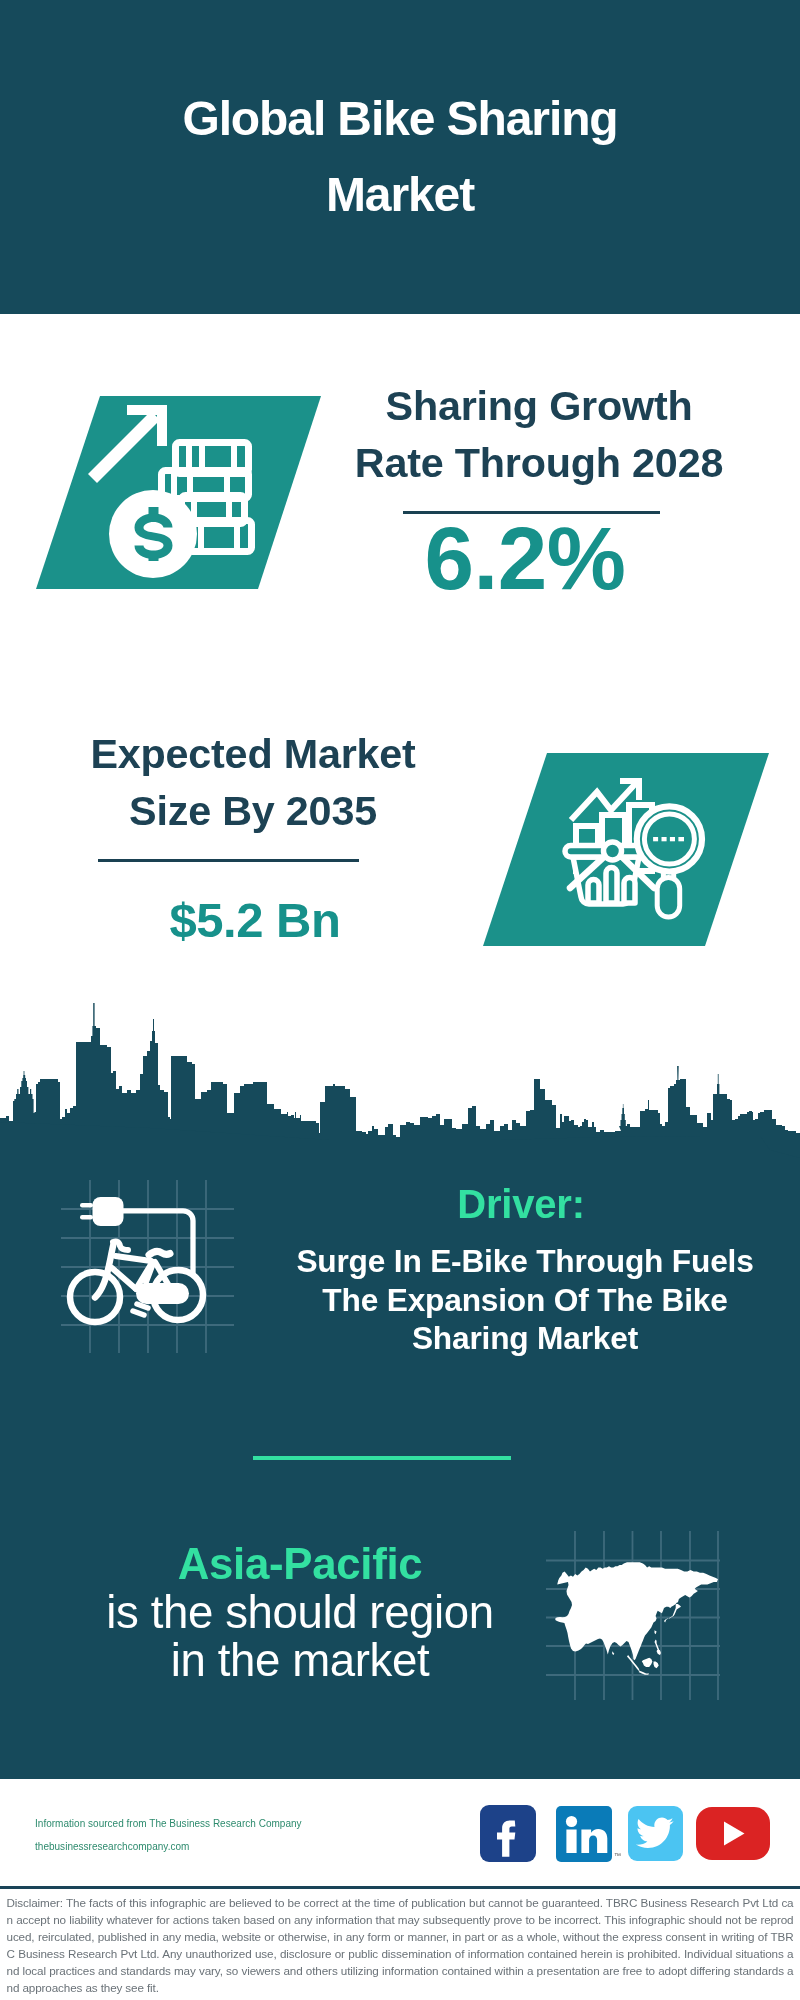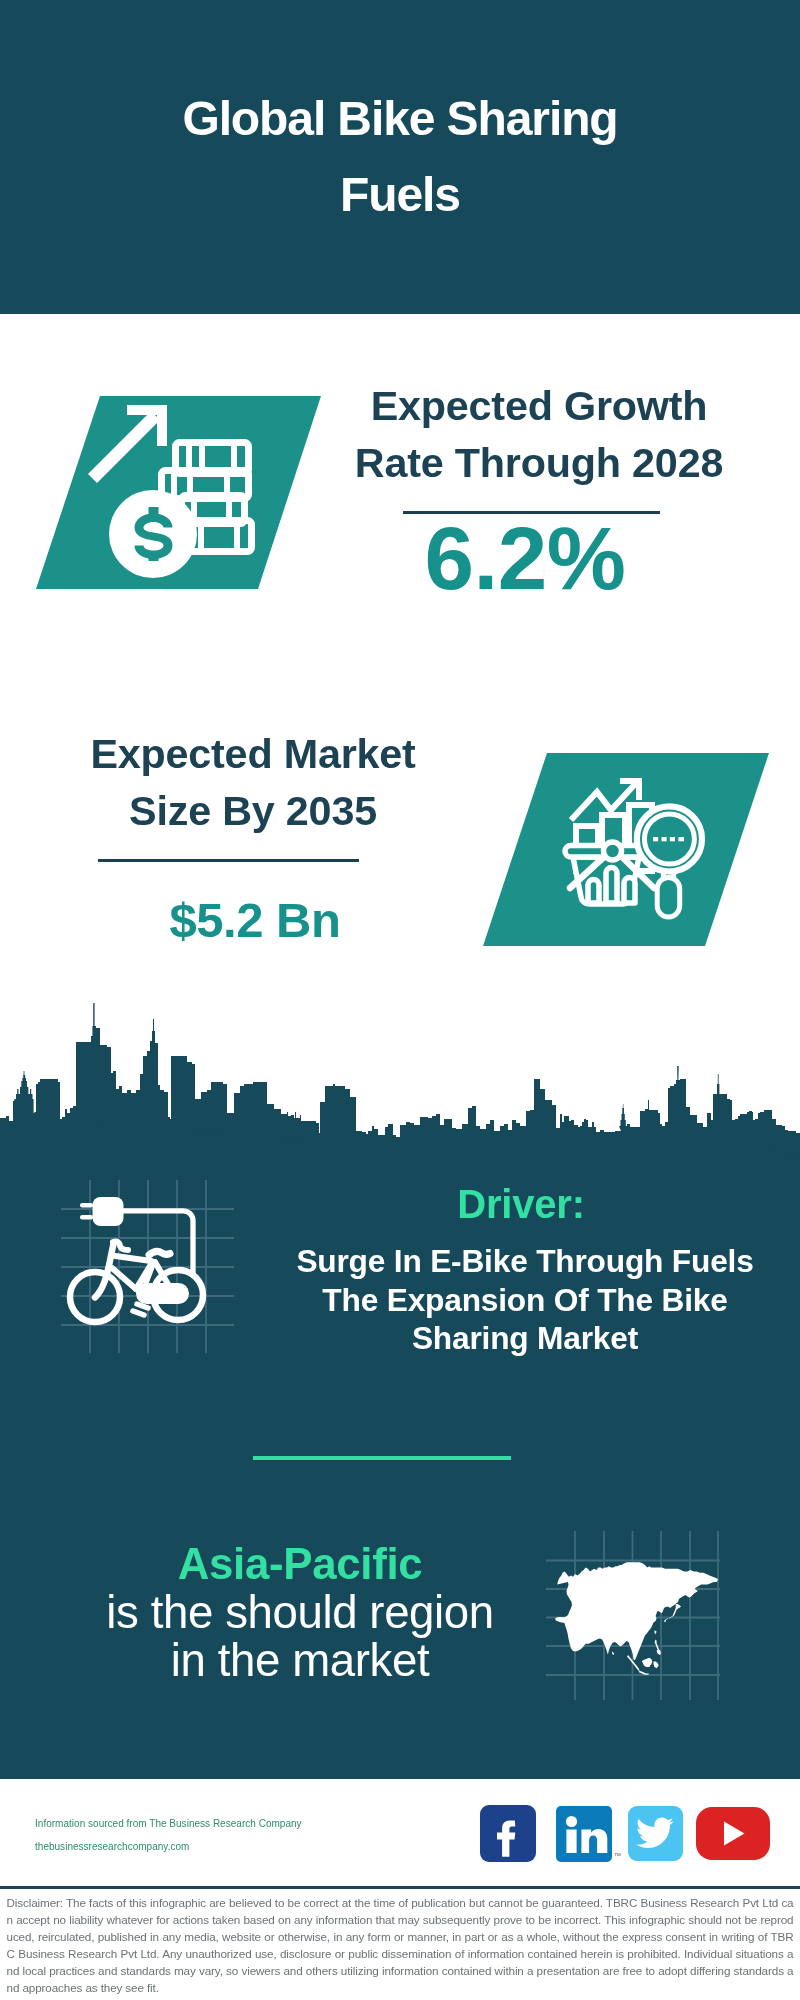--- a/index.html
+++ b/index.html
@@ -55,21 +55,21 @@
   .disclaimer { position:absolute; left:6.5px; top:1895px; width:787px; color:#6A7278; font-size:11.7px; line-height:16.9px; text-align:justify; word-break:break-all; letter-spacing:-0.12px; }
 </style>
 </head>
 <body>
 
 <div class="page">
 
   <div class="header" style="background: rgb(22, 74, 91);">
     <div class="header-title">
       <div>Global Bike Sharing</div>
-      <div>Fuels</div>
+      <div>Market</div>
     </div>
   </div>
 
   <div class="growth-icon"><svg class="growth-svg" viewBox="20 380 320 220" width="320" height="220">
   <polygon fill="#1B918A" points="100,396 321,396 258,589 36,589"></polygon>
   <g fill="#ffffff">
     <path d="M 88,474 L 151,411 L 160,420 L 97,483 Z"></path>
     <path d="M 127,405 L 167,405 L 167,446 L 157,446 L 157,415 L 127,415 Z"></path>
   </g>
   <g fill="none" stroke="#ffffff" stroke-width="7" stroke-linejoin="round">
@@ -94,21 +94,21 @@
     <circle cx="153" cy="534" r="44" fill="#ffffff"></circle>
     <g fill="#1B918A">
       <rect x="148.5" y="507" width="10" height="8"></rect>
       <rect x="148.5" y="553" width="10" height="8"></rect>
       <path d="M153.5,513.5 c -10.5,0 -19,6 -19,14 c 0,8 8,11.5 19,13 c 7,1 10,2.5 10,5 c 0,3 -4.5,5 -10,5 c -5.5,0 -10,-2 -10,-5 h -9 c 0,8 8.5,13.5 19,13.5 c 10.5,0 19,-5.5 19,-13.5 c 0,-8.5 -8,-11.5 -19,-13 c -7,-1 -10,-2.5 -10,-5 c 0,-3 4.5,-5.5 10,-5.5 c 5.5,0 9.5,2.5 10,5.5 h 9 c 0,-8 -8.5,-14 -19,-14 z"></path>
     </g>
   </g>
 </svg></div>
   <div class="growth-text">
     <div class="h2">
-      <div>Expected Growth</div>
+      <div>Sharing Growth</div>
       <div>Rate Through 2028</div>
     </div>
     <div class="rule"></div>
     <div class="bigval">6.2%</div>
   </div>
 
   <div class="ms-text">
     <div class="h2">
       <div>Expected Market</div>
       <div>Size By 2035</div>

